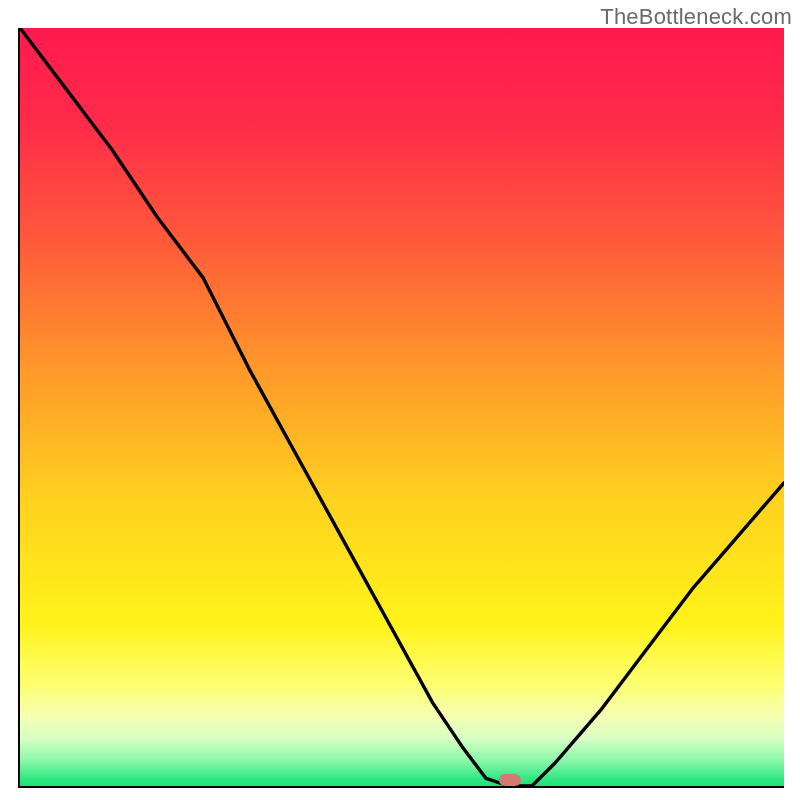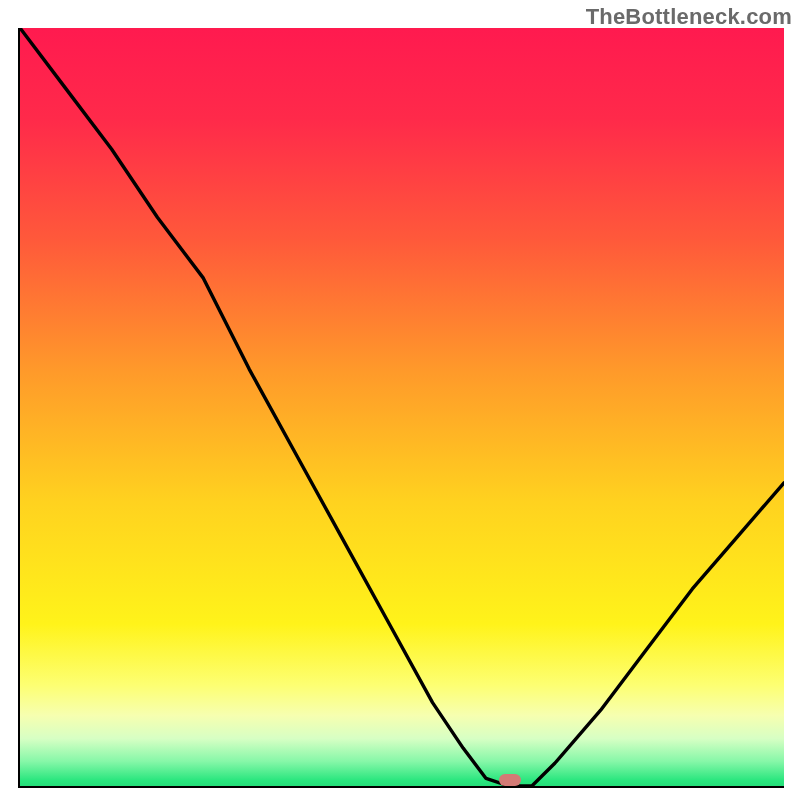--- a/index.html
+++ b/index.html
@@ -13,21 +13,21 @@
   .canvas {
     position: relative;
     width: 800px;
     height: 800px;
   }
   .watermark {
     position: absolute;
     top: 4px;
     right: 8px;
     font-size: 22px;
-    font-weight: 700;
+    font-weight: 400;
     color: #6a6a6a;
     letter-spacing: 0.2px;
   }
   .plot {
     position: absolute;
     left: 18px;
     top: 28px;
     width: 766px;
     height: 760px;
     box-sizing: border-box;

